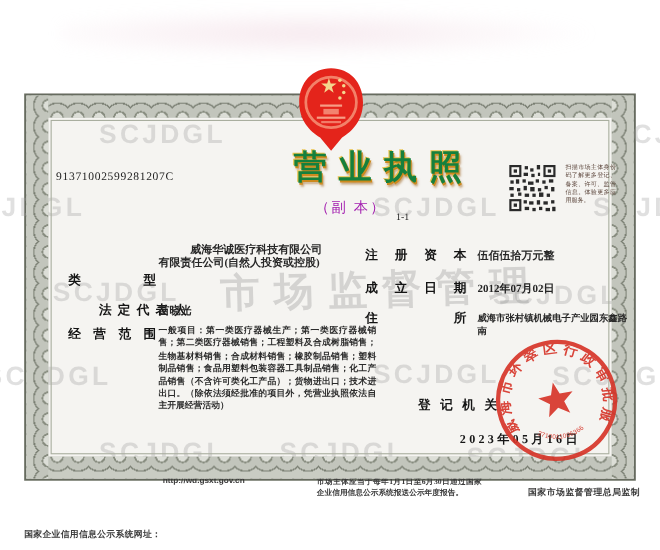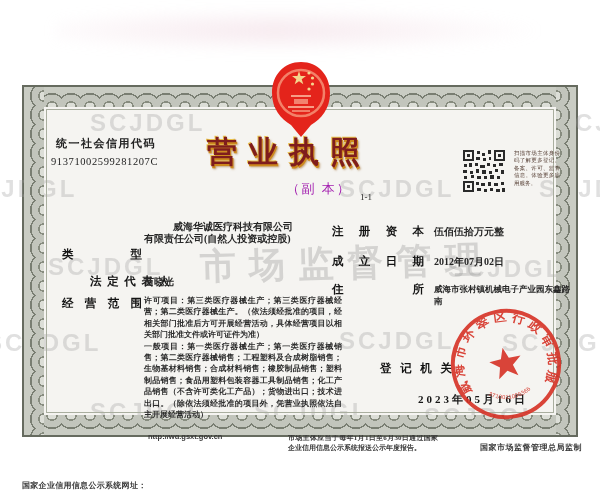--- a/index.html
+++ b/index.html
@@ -34,22 +34,22 @@
   .w1{left:66px;top:22px;} .w2{left:532px;top:22px;} .w3{left:-62px;top:88px;}
   .w4{left:315px;top:88px;} .w5{left:515px;top:88px;} .w6{left:24px;top:166px;}
   .w7{left:424px;top:168px;} .w8{left:-38px;top:242px;} .w9{left:315px;top:240px;}
   .w10{left:478px;top:242px;} .w11{left:66px;top:311px;} .w12{left:230px;top:311px;} .w13{left:400px;top:316px;}
   .content{position:absolute;inset:0;z-index:3;}
   
   .emblem{position:absolute;left:245px;top:-28px;width:64px;height:80px;}
   .credit-label{position:absolute;left:32px;top:49px;font-size:11px;font-weight:bold;color:#222;letter-spacing:1.5px;}
   .credit-code{position:absolute;left:27px;top:69px;font-size:10.5px;color:#222;letter-spacing:.6px;
       font-family:"Liberation Serif",serif;}
-  .title{position:absolute;left:183px;top:45px;width:224px;text-align:left;font-size:30px;font-weight:bold;
-      letter-spacing:11px;color:#7f1d1d;
+  .title{position:absolute;left:183px;top:45px;width:224px;text-align:right;font-size:30px;font-weight:bold;
+      letter-spacing:11px;color:#15803d;
       text-shadow:1px 2px 0 #cd8a1e,-1px -1px 0 #e9c34f,2px 3px 2px rgba(150,90,20,.5);white-space:nowrap;}
   .subtitle{position:absolute;left:183px;top:93px;width:224px;text-align:center;font-size:13px;font-weight:normal;color:#a21caf;letter-spacing:2px;}
   .copy-no{position:absolute;left:336px;top:105px;font-size:9px;color:#1c1c1c;}
   .qr{position:absolute;left:438px;top:61px;width:44px;height:46px;}
   .qr-caption{position:absolute;left:490px;top:63px;width:46px;font-size:5.5px;line-height:7.4px;
       color:#5c463c;text-align:justify;}
   
   .flabel{position:absolute;font-size:11.5px;font-weight:bold;color:#141414;width:80px;text-align:justify;text-align-last:justify;}
   .fvalue{position:absolute;font-size:10px;font-weight:600;color:#262626;white-space:nowrap;}
   .l-name{left:38px;top:132px;} .v-name{left:120px;top:133px;margin-left:29px;}
@@ -109,21 +109,20 @@
       <circle cx="40" cy="14" r="1.6" fill="#f4d68e"></circle>
         <circle cx="43.5" cy="19" r="1.6" fill="#f4d68e"></circle>
       <circle cx="43.5" cy="25" r="1.6" fill="#f4d68e"></circle>
         <circle cx="40" cy="30" r="1.6" fill="#f4d68e"></circle>
       <rect x="22" y="36" width="20" height="2" fill="rgba(255,210,180,.7)"></rect>
       <rect x="25" y="40" width="14" height="5" fill="rgba(255,210,180,.55)"></rect>
       <rect x="19" y="47" width="26" height="2" fill="rgba(255,210,180,.7)"></rect>
       <rect x="23" y="51" width="18" height="2" fill="rgba(255,210,180,.5)"></rect>
     </svg>
 
-    <div class="credit-label">统一社会信用代码</div>
     <div class="credit-code">91371002599281207C</div>
 
     <div class="title">营业执照</div>
     <div class="subtitle">（副 本）</div>
     <div class="copy-no">1-1</div>
 
     <svg class="qr" viewBox="0 0 44 44">
       <rect x="0" y="0" width="44" height="44" fill="#f5f4f1"></rect>
       <g fill="#2a2a2a">
         <rect x="1" y="1" width="11" height="11"></rect>
@@ -175,21 +174,20 @@
     </svg>
     <div class="qr-caption">扫描市场主体身份码了解更多登记、备案、许可、监管信息。体验更多应用服务。</div>
 
     <div class="fvalue v-name">威海华诚医疗科技有限公司</div>
     <div class="flabel l-type">类型</div>
     <div class="fvalue v-type">有限责任公司(自然人投资或控股)</div>
     <div class="flabel l-rep">法定代表人</div>
     <div class="fvalue v-rep">苗晓光</div>
     <div class="flabel l-scope">经营范围</div>
     <div class="scope">
-      <p>许可项目：第三类医疗器械生产；第三类医疗器械经营；第二类医疗器械生产。（依法须经批准的项目，经相关部门批准后方可开展经营活动，具体经营项目以相关部门批准文件或许可证件为准）</p>
       <p>一般项目：第一类医疗器械生产；第一类医疗器械销售；第二类医疗器械销售；工程塑料及合成树脂销售；生物基材料销售；合成材料销售；橡胶制品销售；塑料制品销售；食品用塑料包装容器工具制品销售；化工产品销售（不含许可类化工产品）；货物进出口；技术进出口。（除依法须经批准的项目外，凭营业执照依法自主开展经营活动）</p>
     </div>
 
     <div class="flabel l-cap">注册资本</div>
     <div class="fvalue v-cap">伍佰伍拾万元整</div>
     <div class="flabel l-est">成立日期</div>
     <div class="fvalue v-est">2012年07月02日</div>
     <div class="flabel l-addr">住所</div>
     <div class="fvalue v-addr">威海市张村镇机械电子产业园东鑫路南</div>
     <div class="flabel l-reg">登记机关</div>

